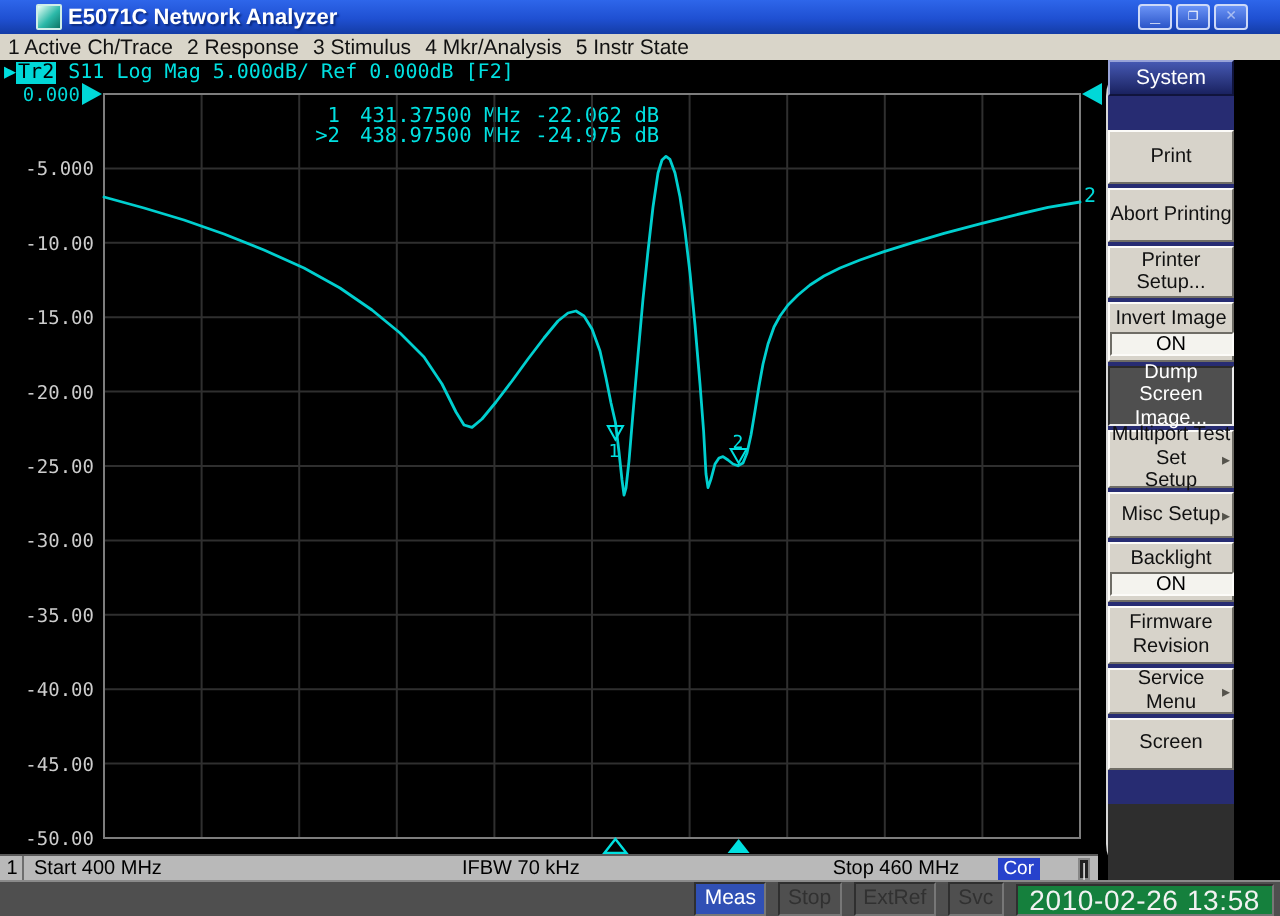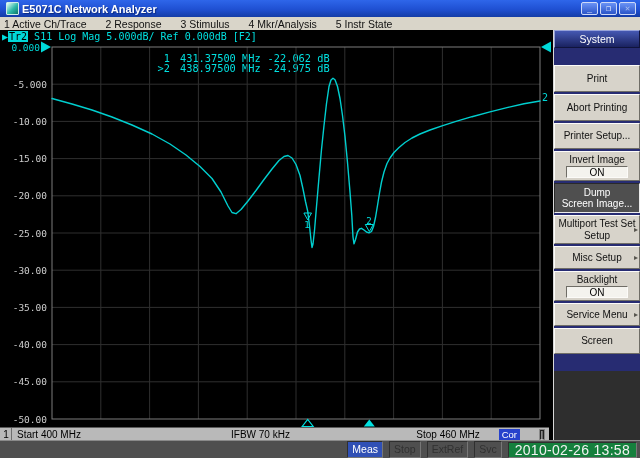--- a/index.html
+++ b/index.html
@@ -2,33 +2,33 @@
 <html><head>
 <meta charset="utf-8">
 <style>
   html,body{margin:0;padding:0;background:#000;}
   .screen{position:relative;width:640px;height:458px;overflow:hidden;background:#000;
           font-family:"Liberation Sans",sans-serif;}
 
   
   .titlebar{position:absolute;left:0;top:0;width:100%;height:17px;box-sizing:border-box;
     background:linear-gradient(180deg,#2e66ea 0%,#1f50d2 55%,#143ca6 100%);
-    display:flex;align-items:center;padding:0 4px;justify-content:flex-end;}
+    display:flex;align-items:center;padding:0 16px;justify-content:flex-end;}
   .app-icon{width:11px;height:11px;margin:0 3px 0 2px;border-radius:1px;
     background:linear-gradient(135deg,#eafff6,#2cb9a9 55%,#0b7566);border:1px solid #cfeee8;}
   .title{color:#fff;font-size:11px;font-weight:bold;text-shadow:1px 1px 1px #0a2a80;}
   .winbtns{margin-left:auto;display:flex;gap:2px;}
   .winbtn{width:17px;height:13px;border-radius:2px;box-sizing:border-box;
     background:linear-gradient(#6a93f6,#2b55c8);border:1px solid #cdd9f8;color:#fff;
     font-size:8.5px;line-height:11px;text-align:center;font-family:"DejaVu Sans Mono",monospace;}
   .winbtn.close span{opacity:.5;}
 
   
   .menubar{position:absolute;top:17px;left:0;width:100%;height:15px;box-sizing:border-box;
-    background:#d9d5c9;border-bottom:1px solid #96927f;display:flex;gap:19px;
+    background:#d9d5c9;border-bottom:1px solid #96927f;display:flex;gap:7px;
     padding-left:4px;font-size:10.5px;color:#111;align-items:center;}
   .menubar span{white-space:nowrap;}
 
   
   .main{position:absolute;top:30px;left:0;width:640px;height:410px;background:#000;}
   .lcd{position:absolute;left:0;top:0;width:553px;height:288px;background:#000;}
 
   .trace-status{position:absolute;left:2px;top:1px;white-space:pre;
     font:10px "DejaVu Sans Mono",monospace;color:#00e0e0;}
   .ts-trace{background:#00d8d8;color:#000;padding:0 1px;}
@@ -57,22 +57,22 @@
     line-height:13px;border-right:1px solid #6e6e6e;}
   .stim .start{position:absolute;left:17px;line-height:14px;}
   .stim .ifbw{position:absolute;left:231px;line-height:14px;text-align:center;}
   .stim .stopgrp{position:absolute;right:4px;top:0;height:13px;display:flex;
     align-items:center;gap:19px;}
   .cor{background:#2742cc;color:#fff;font-size:9.5px;padding:0 3px;height:11px;line-height:11px;}
   .aux{background:#222;color:#eee;font-size:9px;width:6px;height:11px;line-height:10px;
     text-align:center;border:1px solid #888;box-sizing:border-box;}
 
   
-  .sidebar{position:absolute;left:553px;top:0;width:87px;height:410px;box-sizing:border-box;
-    background:#2e2e2e;display:flex;flex-direction:column;border-left:1px solid #d8d8d8;}
+  .sidebar{position:absolute;left:553px;top:0;width:64px;height:410px;box-sizing:border-box;
+    background:#2e2e2e;display:flex;flex-direction:column;border-left:1px solid #d8d8d8;border-radius:18px;}
   .sk-header{flex:0 0 17px;background:linear-gradient(#4558b2,#1a2260);color:#fff;
     font-size:10.5px;text-align:center;line-height:16px;box-sizing:border-box;
     border:1px solid;border-color:#97a2d8 #10143c #10143c #97a2d8;}
   .sk-col{display:flex;flex-direction:column;background:#272c72;gap:2px;padding:17px 0;}
   .sk{position:relative;flex:0 0 auto;width:100%;box-sizing:border-box;
     background:#d7d3ca;border:1px solid;border-color:#fcfbf8 #6f6d66 #6f6d66 #fcfbf8;
     color:#111;font-family:"Liberation Sans",sans-serif;font-size:10px;line-height:11.5px;
     display:flex;flex-direction:column;align-items:center;justify-content:center;padding:0;}
   .sk.pressed{background:#4f4f4f;color:#fff;border-color:#2a2a2a #ececec #ececec #2a2a2a;}
   .sk-on{display:block;width:62px;height:12px;line-height:12px;margin-top:1px;text-align:center;
@@ -224,20 +224,24 @@
           <span class="sk-arrow">▸</span>
         </button>
         <button class="sk" style="height:23px">
           <span>Misc Setup</span>
           <span class="sk-arrow">▸</span>
         </button>
         <button class="sk" style="height:30px">
           <span>Backlight</span>
           <span class="sk-on">ON</span>
         </button>
+        <button class="sk" style="height:29px">
+          <span>Firmware</span>
+          <span>Revision</span>
+        </button>
         <button class="sk" style="height:23px">
           <span>Service Menu</span>
           <span class="sk-arrow">▸</span>
         </button>
         <button class="sk" style="height:26px">
           <span>Screen</span>
         </button>
       </div>
       <div class="sk-fill"></div>
     </div>

